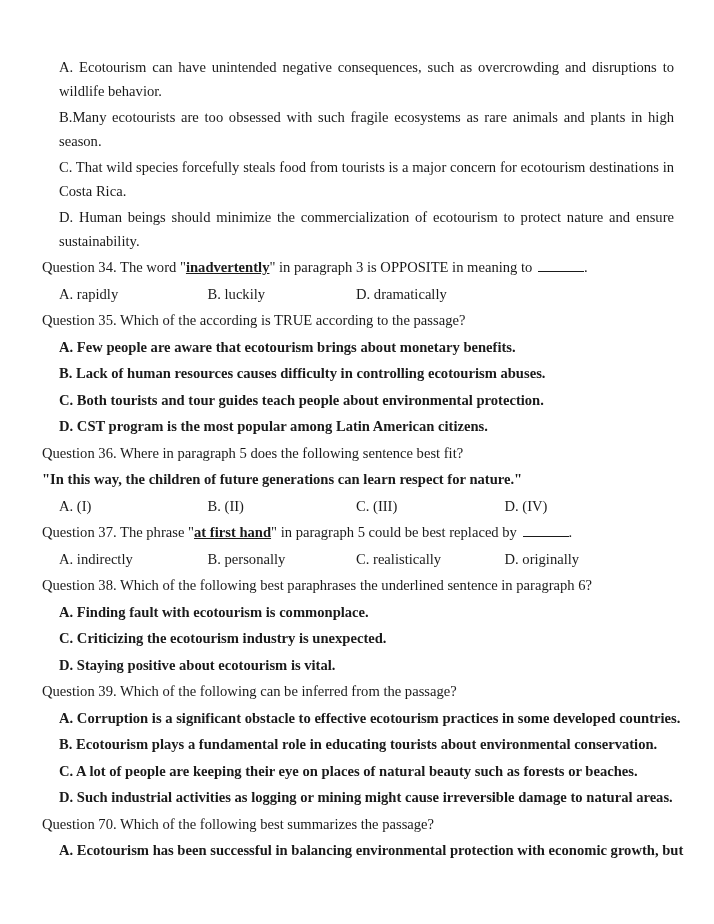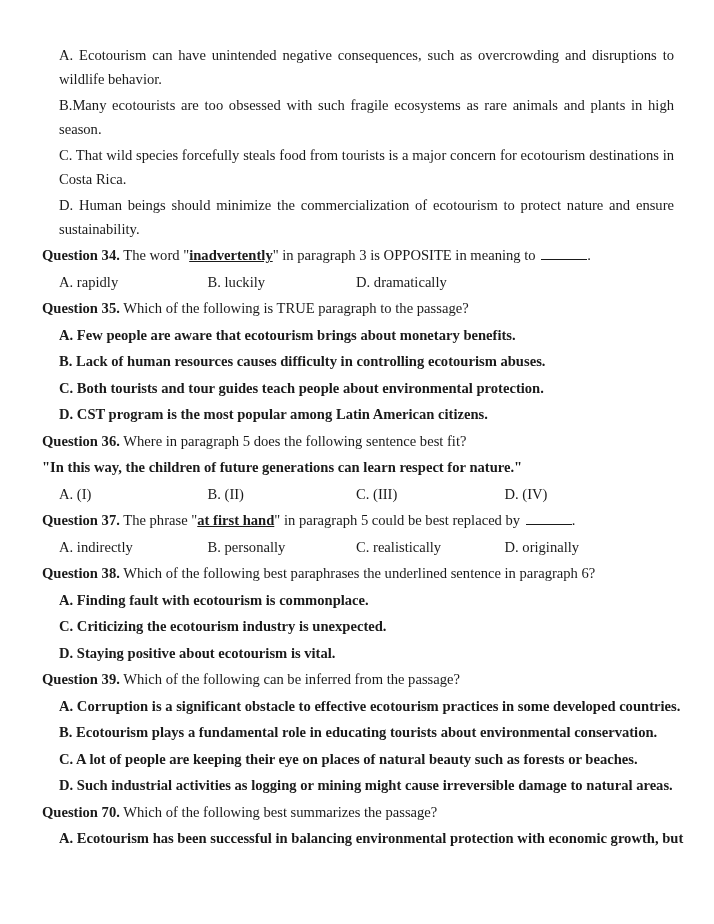--- a/index.html
+++ b/index.html
@@ -12,36 +12,36 @@
       height: 924px;
       overflow: hidden;
       font-family: "Liberation Serif", "DejaVu Serif", serif;
       font-size: 14.6px;
       color: #1a1a1a;
       position: relative;
     }
     .page {
       position: absolute;
       left: 42px;
-      top: 44px;
+      top: 56px;
       width: 632px;
     }
     .opt-block {
       padding-left: 17px;
       line-height: 23.5px;
       margin-bottom: 3px;
       text-align: justify;
     }
     .q-line {
       line-height: 23.5px;
       margin-bottom: 3px;
       white-space: nowrap;
     }
     .q-label {
-      font-weight: bold;
+      font-weight: normal;
     }
     .opt-line {
       padding-left: 17px;
       line-height: 23.5px;
       margin-bottom: 3px;
       white-space: nowrap;
       font-weight: bold;
     }
     .opt-row {
       display: flex;
@@ -96,21 +96,21 @@
   <div class="q-line">
     <span class="q-label">Question 34.</span><span> The word "</span><span class="kw">inadvertently</span><span>" in paragraph 3 is OPPOSITE in meaning to </span><span class="blank"></span><span>.</span>
   </div>
   <div class="opt-row">
     <span class="cell">A. rapidly</span>
     <span class="cell">B. luckily</span>
     <span class="cell">D. dramatically</span>
   </div>
 
   <div class="q-line">
-    <span class="q-label">Question 35.</span><span> Which of the following is TRUE paragraph to the passage?</span>
+    <span class="q-label">Question 35.</span><span> Which of the according is TRUE according to the passage?</span>
   </div>
   <div class="opt-line">A. Few people are aware that ecotourism brings about monetary benefits.</div>
   <div class="opt-line">B. Lack of human resources causes difficulty in controlling ecotourism abuses.</div>
   <div class="opt-line">C. Both tourists and tour guides teach people about environmental protection.</div>
   <div class="opt-line">D. CST program is the most popular among Latin American citizens.</div>
 
   <div class="q-line">
     <span class="q-label">Question 36.</span><span> Where in paragraph 5 does the following sentence best fit?</span>
   </div>
   <div class="bold-quote">"In this way, the children of future generations can learn respect for nature."</div>

